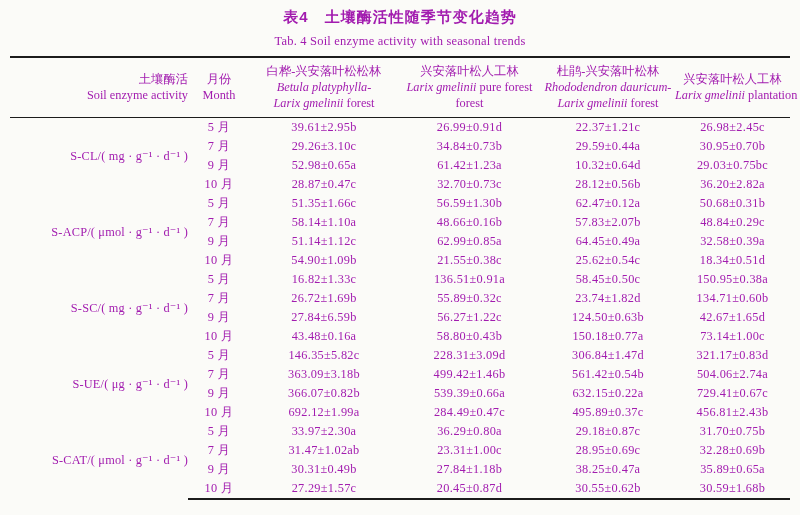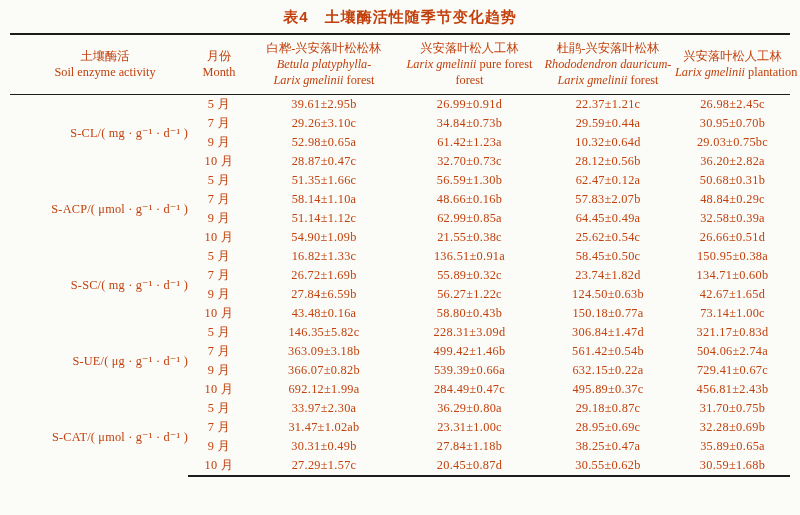--- a/index.html
+++ b/index.html
@@ -1,18 +1,18 @@
 <!DOCTYPE html>
 <html><head>
 <meta charset="utf-8">
 <style>
   html,body{margin:0;padding:0;}
   .page{
     width:800px;height:515px;
-    background:#fbfbf8;color:#c2410c;
+    background:#fbfbf8;color:#a21caf;
     font-family:"Liberation Serif","DejaVu Serif",serif;
     overflow:hidden;position:relative;
   }
   .title{
     text-align:center;font-weight:bold;
     font-size:15px;line-height:18px;padding-top:8px;
     letter-spacing:1px;
     font-family:"Liberation Sans","DejaVu Sans",sans-serif;
   }
   .subtitle{
@@ -23,38 +23,39 @@
     width:780px;margin:7px auto 0 auto;
     border-collapse:collapse;table-layout:fixed;
     font-size:12.3px;
   }
   thead th{
     border-top:2px solid #1c1c1c;
     border-bottom:1px solid #1c1c1c;
     font-weight:normal;vertical-align:middle;
     padding:5px 0 6px 0;text-align:center;
   }
-  thead th.left{text-align:center;padding-left:12px;}
+  thead th.left{text-align:right;padding-left:12px;}
   .hline{line-height:16px;white-space:nowrap;}
   .hline i{font-style:italic;}
   tbody td{
     height:19px;line-height:19px;padding:0;
     text-align:center;white-space:nowrap;
     letter-spacing:0.3px;
   }
   tbody td.enzyme{
     text-align:right;padding-left:12px;letter-spacing:0.2px;
   }
   tbody tr.last-row td{border-bottom:2px solid #1c1c1c;}
 </style>
 </head>
 <body>
 
 <div class="page">
   <div class="title">表4　土壤酶活性随季节变化趋势</div>
+  <div class="subtitle">Tab. 4 Soil enzyme activity with seasonal trends</div>
 
   <table class="enzyme-table">
     <colgroup>
       <col style="width:178px">
         <col style="width:62px">
       <col style="width:148px">
         <col style="width:143px">
       <col style="width:134px">
         <col style="width:115px">
     </colgroup>
@@ -139,21 +140,21 @@
           <td>51.14±1.12c</td>
           <td>62.99±0.85a</td>
           <td>64.45±0.49a</td>
           <td>32.58±0.39a</td>
         </tr>
         <tr>
           <td>10 月</td>
           <td>54.90±1.09b</td>
           <td>21.55±0.38c</td>
           <td>25.62±0.54c</td>
-          <td>26.66±0.51d</td>
+          <td>18.34±0.51d</td>
         </tr>
         <tr>
           <td rowspan="4" class="enzyme">S-SC/( mg · g⁻¹ · d⁻¹ )</td>
           <td>5 月</td>
           <td>16.82±1.33c</td>
           <td>136.51±0.91a</td>
           <td>58.45±0.50c</td>
           <td>150.95±0.38a</td>
         </tr>
         <tr>

